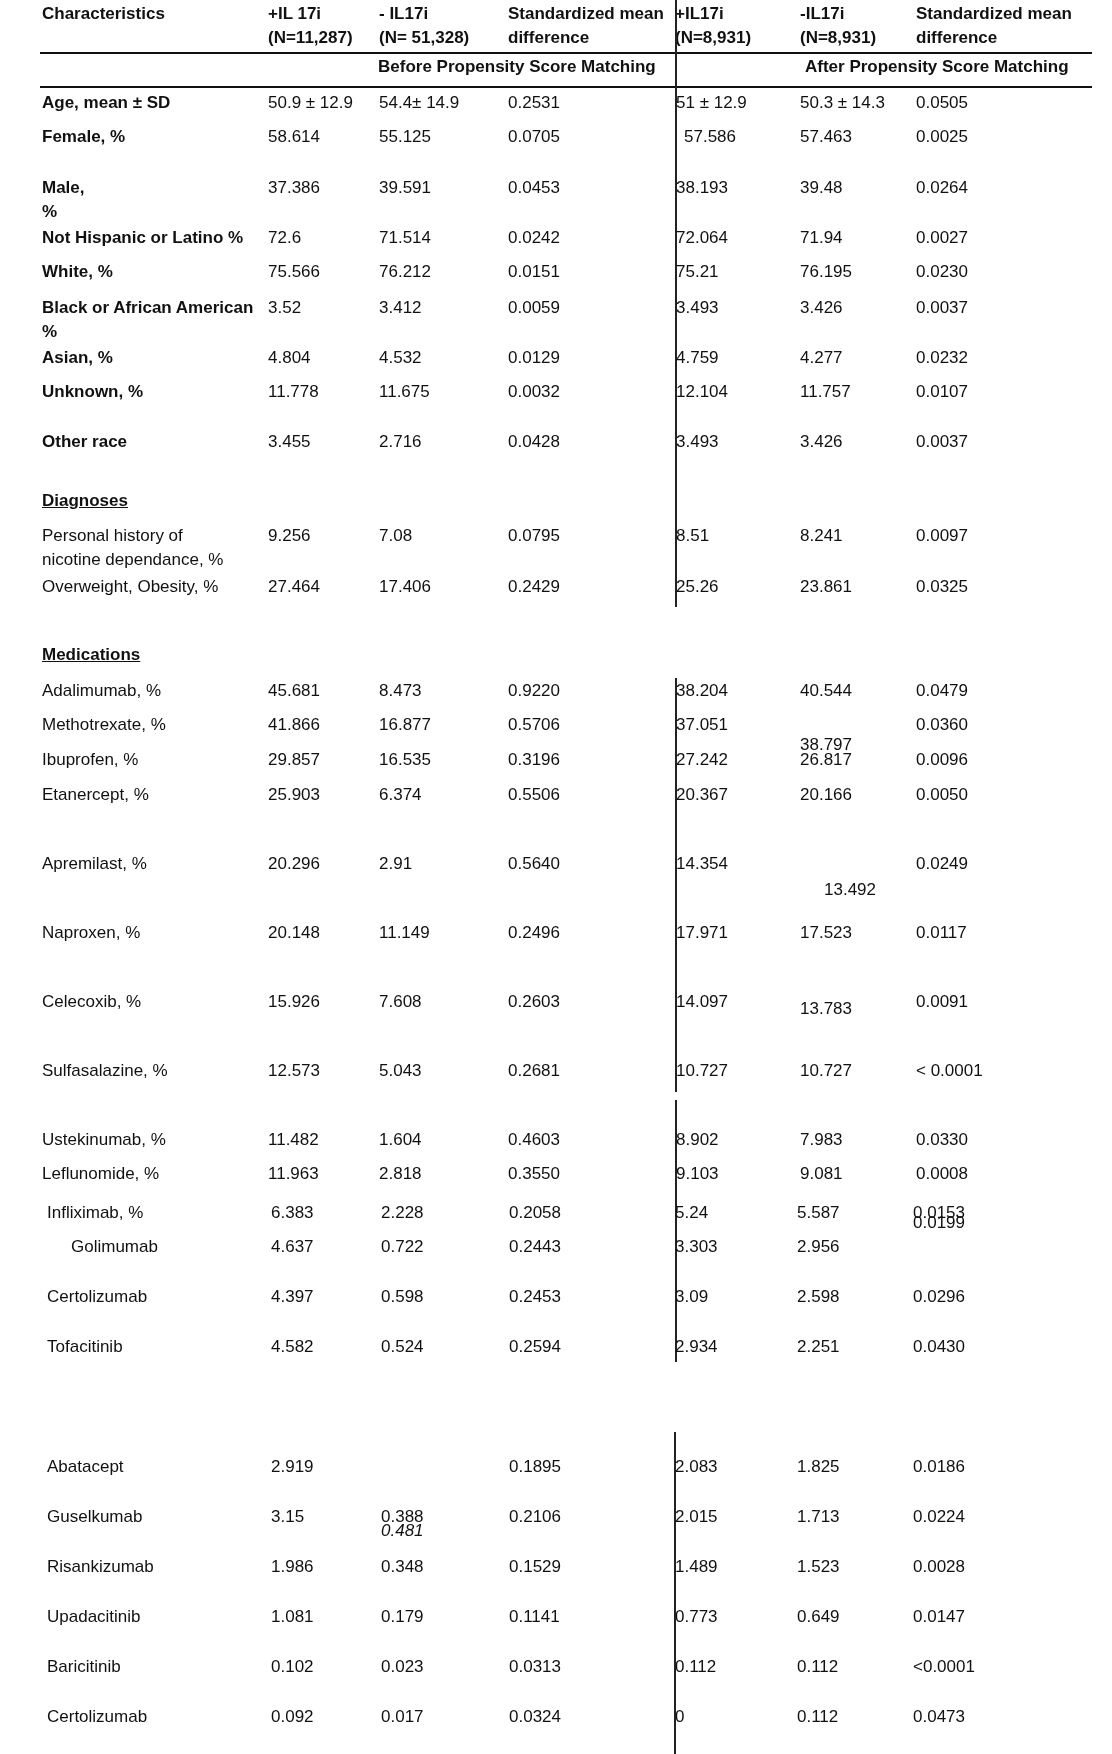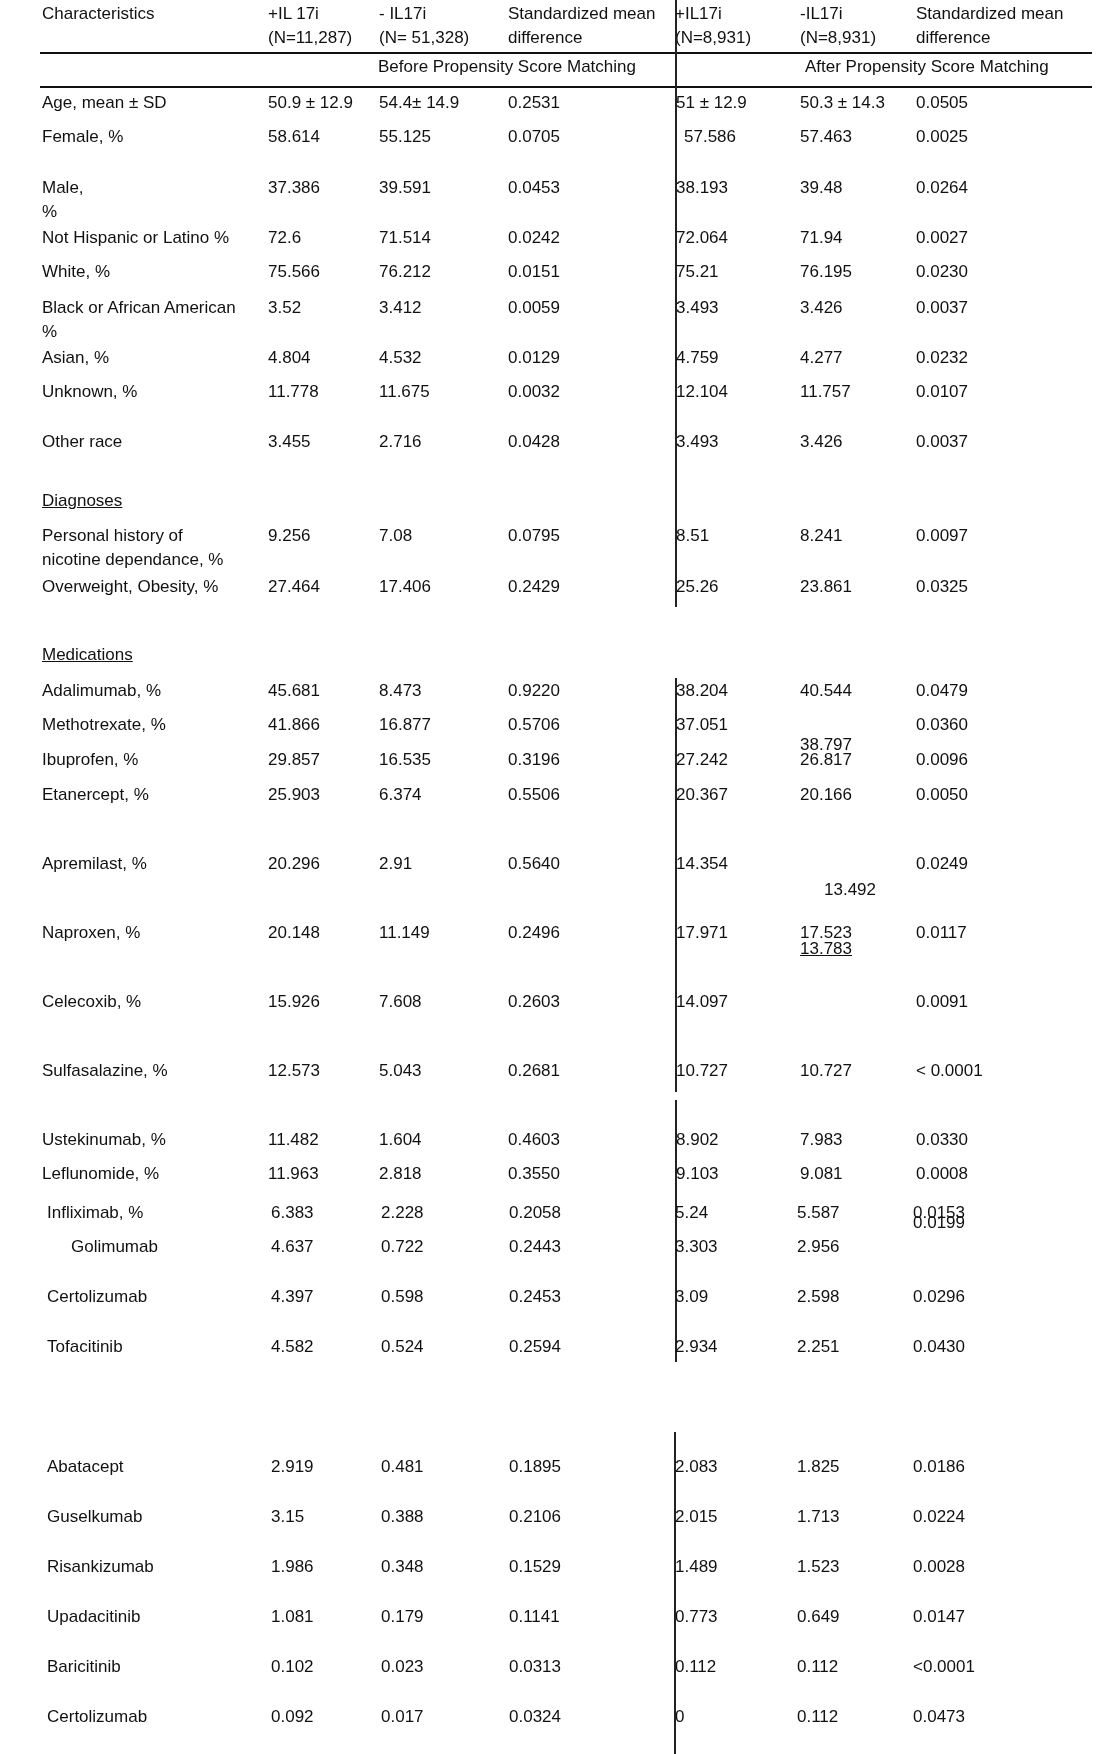--- a/index.html
+++ b/index.html
@@ -2,21 +2,21 @@
 <html><head>
 <meta charset="utf-8">
 <style>
   html, body { margin: 0; padding: 0; background: #ffffff; }
   body {
     width: 1112px; height: 1754px; position: relative; overflow: hidden;
     font-family: "Liberation Sans", "DejaVu Sans", sans-serif;
     color: #111111; font-size: 17px;
   }
   .abs { position: absolute; white-space: nowrap; line-height: 22px; }
-  .b { font-weight: normal; text-align: right; }
+  .b { font-weight: bold; text-align: right; }
   .u { text-decoration: underline; }
   .hline { position: absolute; height: 2px; background: #111; }
   .vline { position: absolute; width: 1.5px; background: #222; }
   .c0 { left: 42px; }
   .c1 { left: 268px; }
   .c2 { left: 379px; }
   .c3 { left: 508px; }
   .c4 { left: 676px; }
   .c5 { left: 800px; }
   .c6 { left: 916px; }
@@ -182,21 +182,21 @@
     <span class="abs c2" style="top: 922px;">11.149</span>
     <span class="abs c3" style="top: 922px;">0.2496</span>
     <span class="abs c4" style="top: 922px;">17.971</span>
     <span class="abs c5" style="top: 922px;">17.523</span>
     <span class="abs c6" style="top: 922px;">0.0117</span>
     <span class="abs  c0" style="top: 991px;">Celecoxib, %</span>
     <span class="abs c1" style="top: 991px;">15.926</span>
     <span class="abs c2" style="top: 991px;">7.608</span>
     <span class="abs c3" style="top: 991px;">0.2603</span>
     <span class="abs c4" style="top: 991px;">14.097</span>
-    <span class="abs c5" style="top: 938px; text-decoration: underline;">13.783</span>
+    <span class="abs c5" style="top: 998px;">13.783</span>
     <span class="abs c6" style="top: 991px;">0.0091</span>
     <span class="abs  c0" style="top: 1060px;">Sulfasalazine, %</span>
     <span class="abs c1" style="top: 1060px;">12.573</span>
     <span class="abs c2" style="top: 1060px;">5.043</span>
     <span class="abs c3" style="top: 1060px;">0.2681</span>
     <span class="abs c4" style="top: 1060px;">10.727</span>
     <span class="abs c5" style="top: 1060px;">10.727</span>
     <span class="abs c6" style="top: 1060px;">&lt; 0.0001</span>
     <span class="abs  c0" style="top: 1129px;">Ustekinumab, %</span>
     <span class="abs c1" style="top: 1129px;">11.482</span>
@@ -235,21 +235,21 @@
     <span class="abs c6i" style="top: 1286px;">0.0296</span>
     <span class="abs  ci" style="top: 1336px;">Tofacitinib</span>
     <span class="abs c1i" style="top: 1336px;">4.582</span>
     <span class="abs c2i" style="top: 1336px;">0.524</span>
     <span class="abs c3i" style="top: 1336px;">0.2594</span>
     <span class="abs c4i" style="top: 1336px;">2.934</span>
     <span class="abs c5i" style="top: 1336px;">2.251</span>
     <span class="abs c6i" style="top: 1336px; text-align: center;">0.0430</span>
     <span class="abs  ci" style="top: 1456px;">Abatacept</span>
     <span class="abs c1i" style="top: 1456px;">2.919</span>
-    <span class="abs c2i" style="top: 1456px;">0.481</span>
+    <span class="abs c2i" style="top: 1520px; font-style: italic;">0.481</span>
     <span class="abs c3i" style="top: 1456px;">0.1895</span>
     <span class="abs c4i" style="top: 1456px;">2.083</span>
     <span class="abs c5i" style="top: 1456px;">1.825</span>
     <span class="abs c6i" style="top: 1456px;">0.0186</span>
     <span class="abs  ci" style="top: 1506px;">Guselkumab</span>
     <span class="abs c1i" style="top: 1506px;">3.15</span>
     <span class="abs c2i" style="top: 1506px;">0.388</span>
     <span class="abs c3i" style="top: 1506px;">0.2106</span>
     <span class="abs c4i" style="top: 1506px;">2.015</span>
     <span class="abs c5i" style="top: 1506px;">1.713</span>

